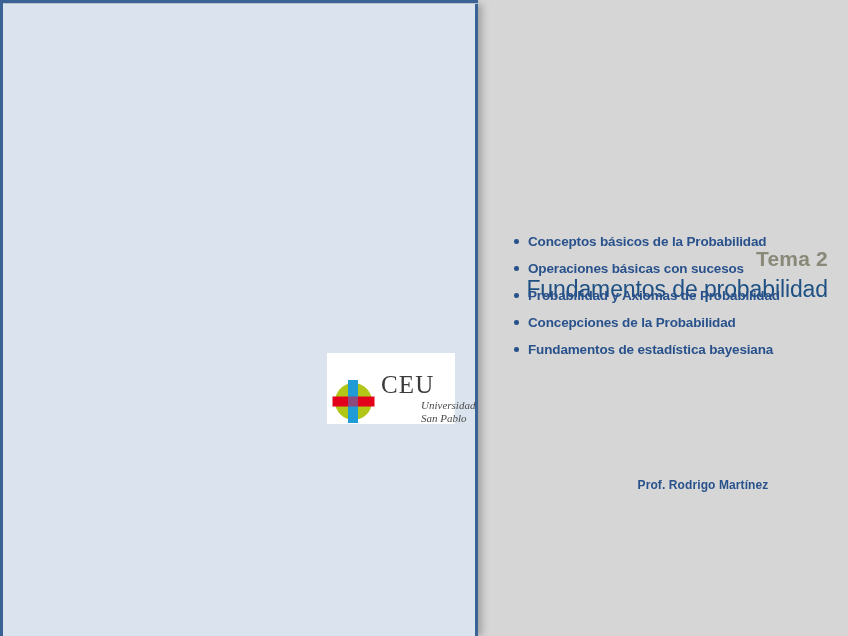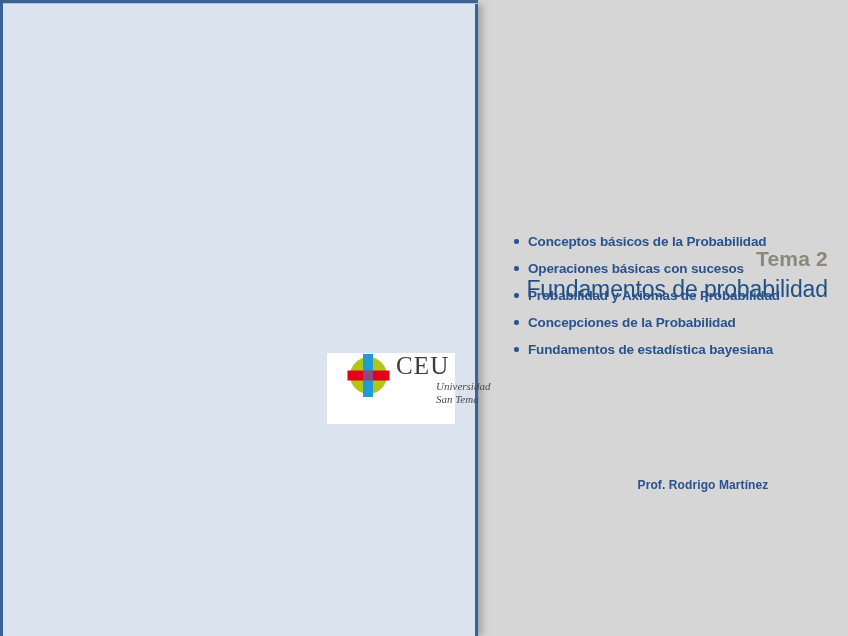--- a/index.html
+++ b/index.html
@@ -75,23 +75,23 @@
 
   
   #logo-box {
     position: absolute;
     left: 327px;
     top: 353px;
     width: 128px;
     height: 71px;
     background: #ffffff;
     display: flex;
-    align-items: flex-start;
+    align-items: flex-end;
     box-sizing: border-box;
-    padding-left: 20px;
+    padding-left: 5px;
   }
   #logo-emblem {
     width: 45px;
     height: 45px;
     position: relative;
     flex: 0 0 auto;
     margin-right: 4px;
   }
   #logo-wordmark {
     display: flex;
@@ -179,21 +179,21 @@
         <rect x="0.5" y="17.5" width="42" height="10" fill="#e2001a"></rect>
 
         <rect x="16" y="1" width="10" height="43" fill="#1f9cd8"></rect>
 
         <rect x="16" y="17.5" width="10" height="10" fill="#8c4a7e"></rect>
       </svg>
     </div>
     <div id="logo-wordmark">
       <span id="logo-ceu">CEU</span>
       <span id="logo-sub1">Universidad</span>
-      <span id="logo-sub2">San Tema</span>
+      <span id="logo-sub2">San Pablo</span>
     </div>
   </div>
 
   <div id="author">Prof. Rodrigo Martínez</div>
 
   <div id="agenda">
     <div class="agenda-item">
       <span class="agenda-bullet"></span>
       <span>Conceptos básicos de la Probabilidad</span>
     </div>

